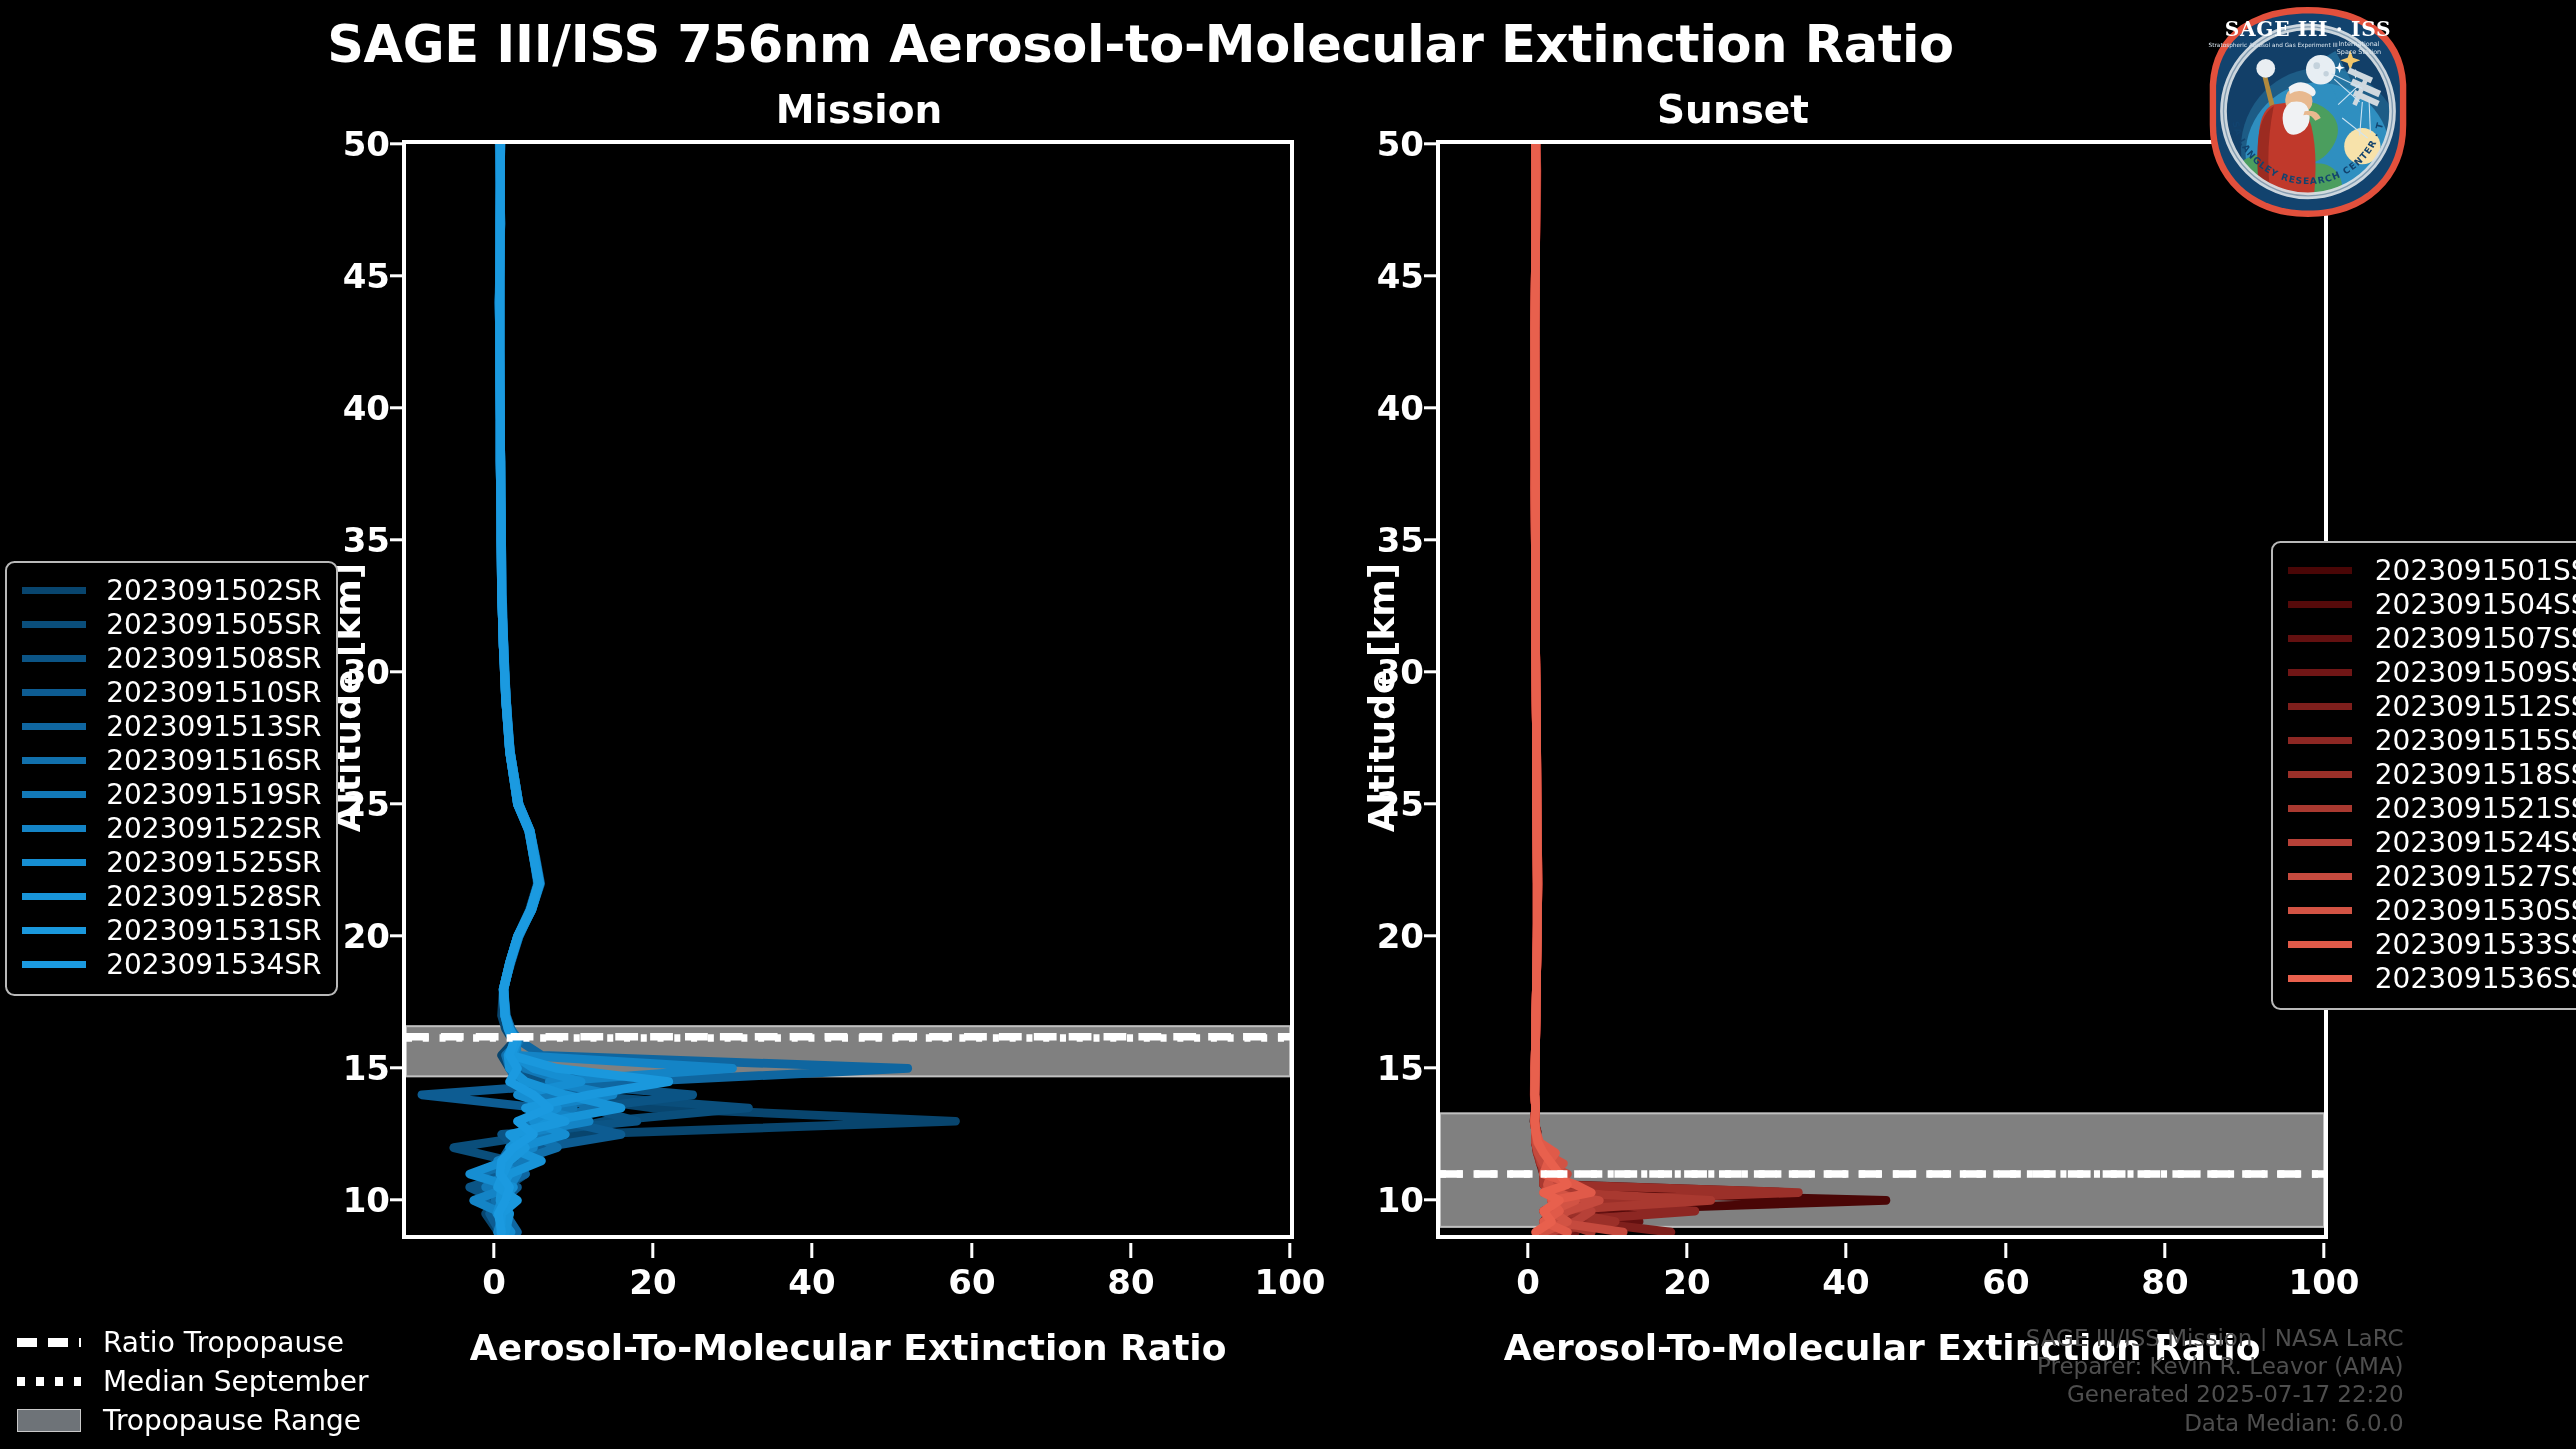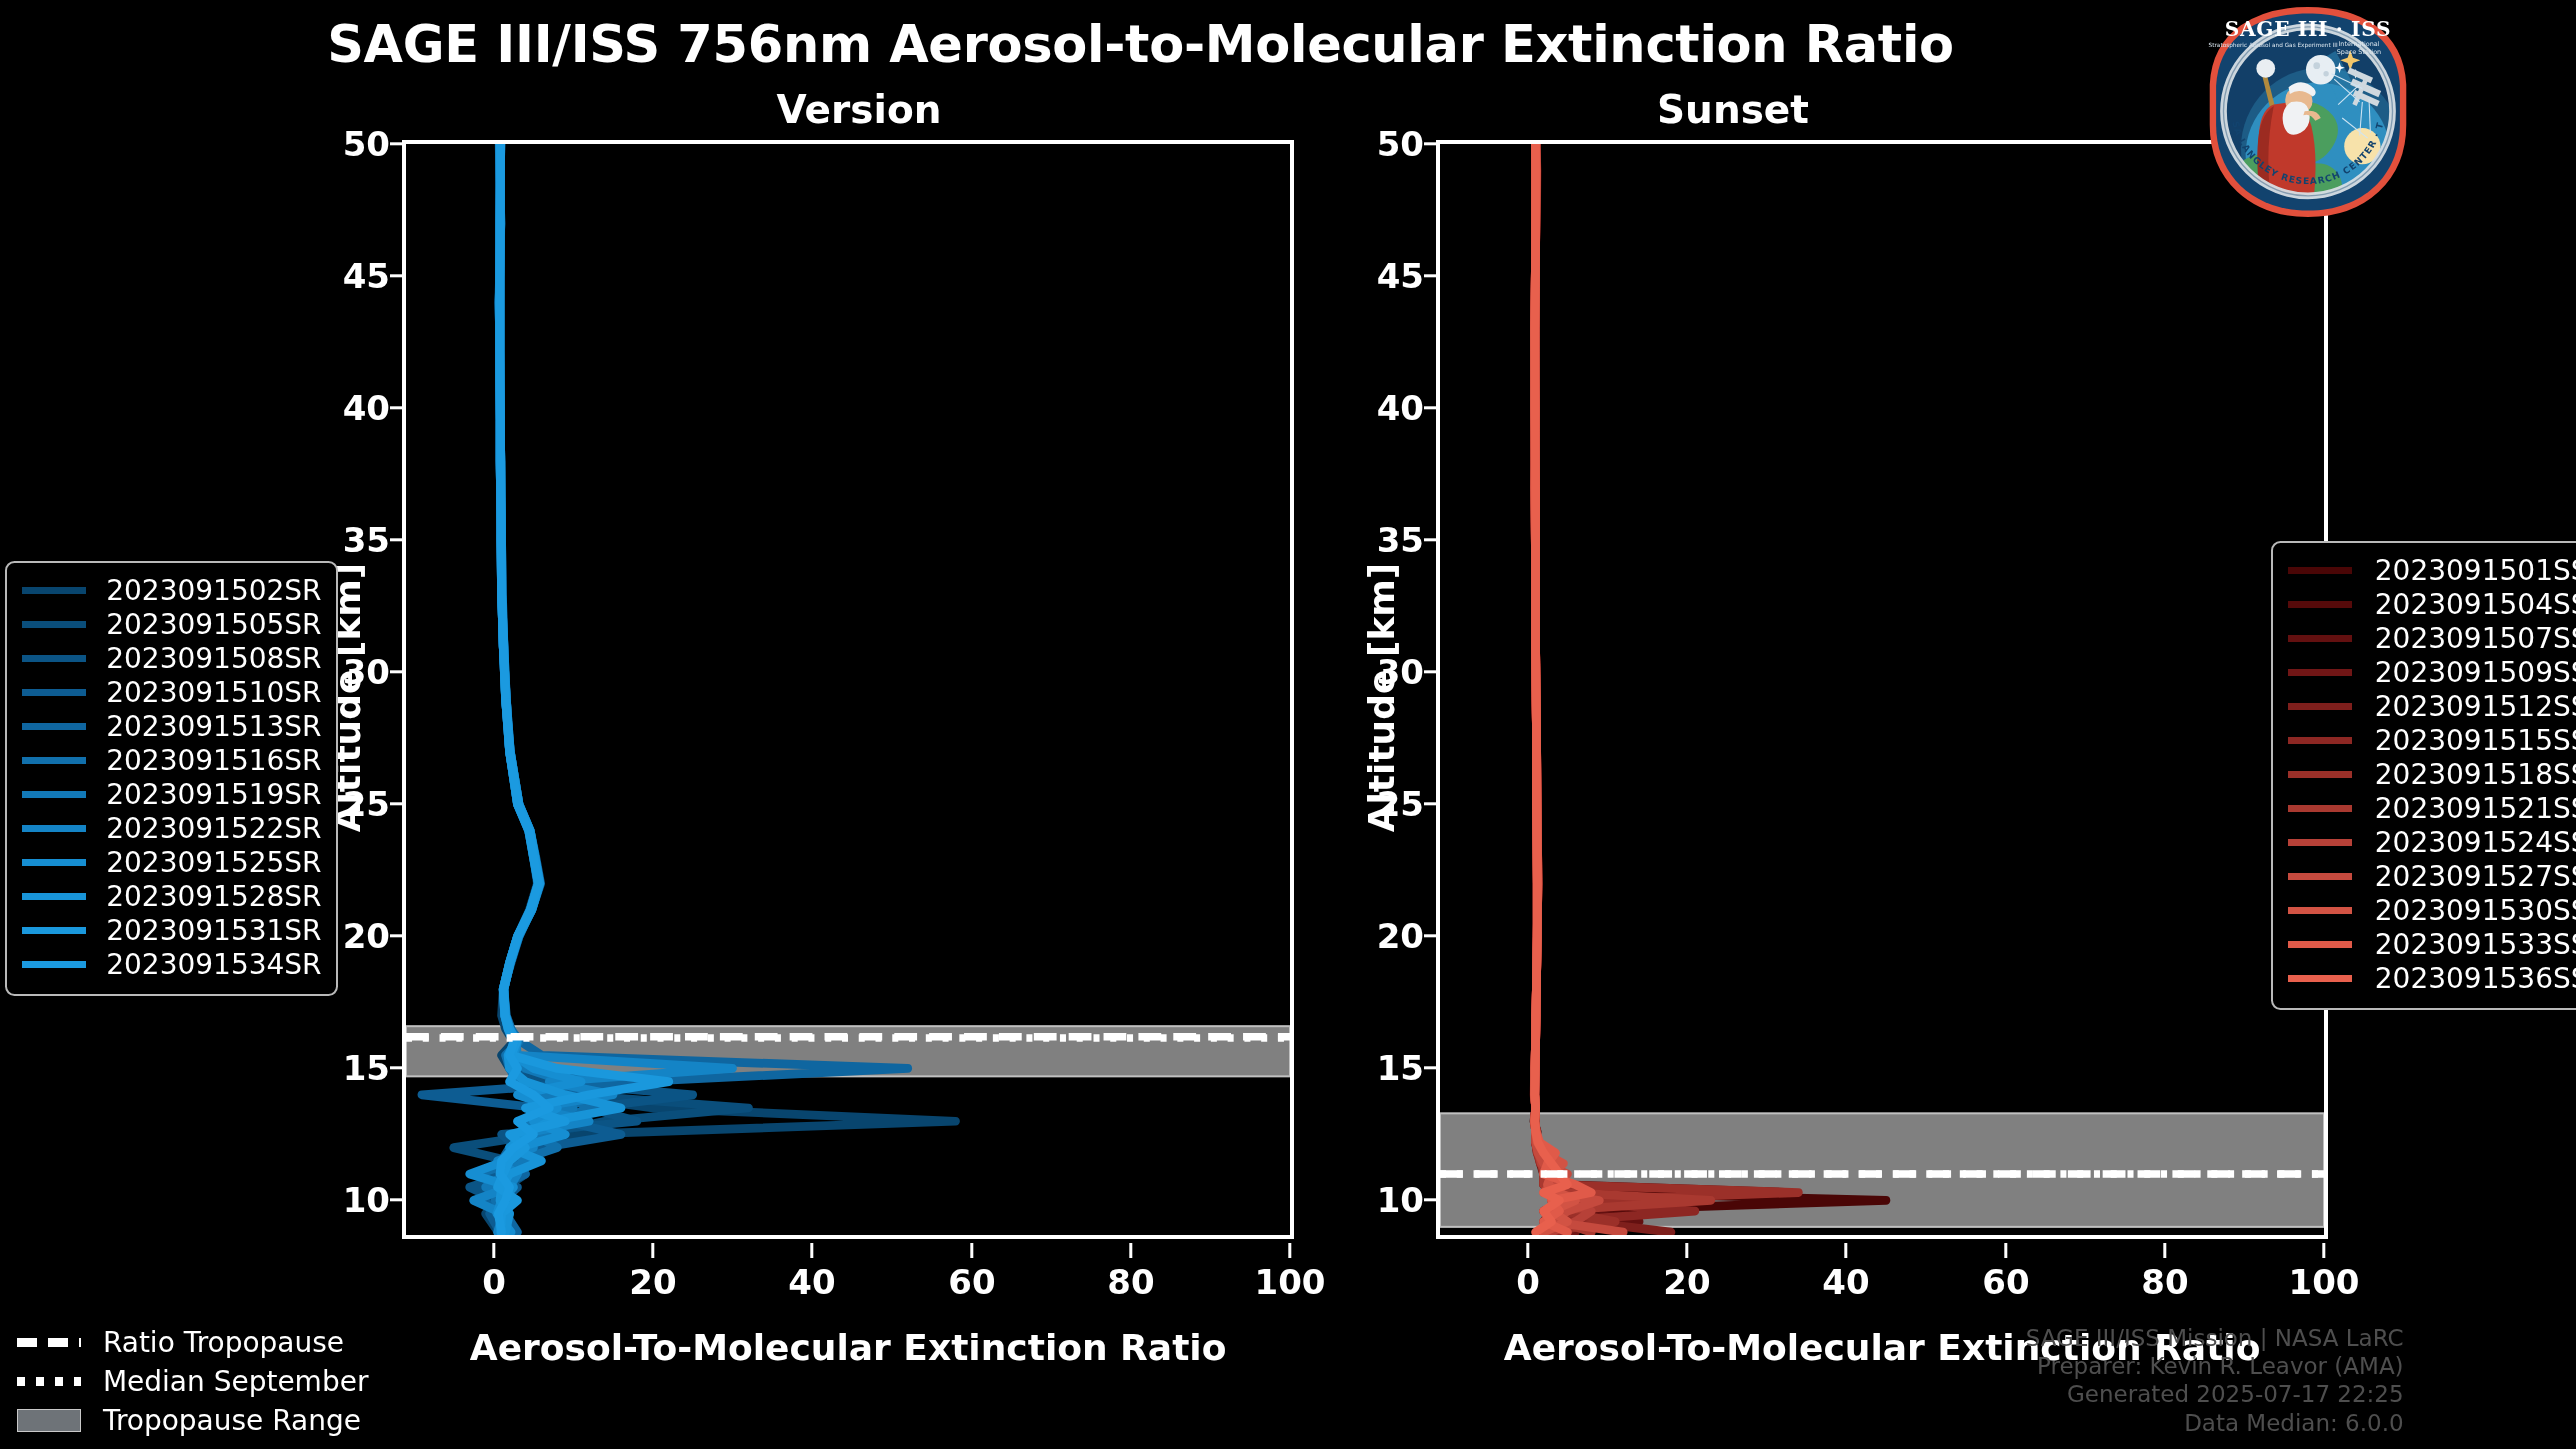--- a/index.html
+++ b/index.html
@@ -131,21 +131,21 @@
   
   #mission-patch { position: absolute; right: 5.4px; top: 4px; width: 208px; height: 216px; }
 </style>
 </head>
 <body>
 
 <div id="root">
 
   <div class="main-title">SAGE III/ISS 756nm Aerosol-to-Molecular Extinction Ratio</div>
 
-  <div class="panel-title" id="panel-title-left">Version</div>
+  <div class="panel-title" id="panel-title-left">Mission</div>
   <div class="panel-title" id="panel-title-right">Sunset</div>
 
   <div class="panel" id="panel-left">
     <div class="plot-frame">
       <div class="plot-inner" id="inner-left"><svg width="884" height="1091" viewBox="0 0 1318 1626">
             <rect x="0" y="1314.9733656174333" width="1318" height="74.80387409200989" fill="#808080" stroke="#c0c0c0" stroke-width="3"></rect>
             <polyline points="137.7,1622.1 118.7,1594.5 154.4,1574.8 135.4,1555.1 123.5,1535.4 144.9,1515.8 166.2,1496.1 249.4,1476.4 819.3,1456.7 368.1,1437.0 225.6,1417.3 190.0,1397.7 154.4,1378.0 142.5,1358.3 160.3,1338.6 148.4,1318.9 142.5,1299.2 144.9,1259.9 154.4,1220.5 166.2,1181.1 184.0,1141.7 195.9,1102.4 190.0,1063.0 184.0,1023.6 166.2,984.3 154.4,905.5 148.4,826.8 144.9,748.0 142.5,669.3 142.5,590.6 140.1,472.4 140.1,354.3 138.9,236.2 140.1,118.1 140.1,0.0" fill="none" stroke="#08456e" stroke-width="13" stroke-linejoin="round" stroke-linecap="round"></polyline>
             <polyline points="144.9,1622.1 136.5,1594.5 106.9,1574.8 148.4,1555.1 178.1,1535.4 154.4,1515.8 71.2,1496.1 201.9,1476.4 296.8,1456.7 510.6,1437.0 249.4,1417.3 190.0,1397.7 160.3,1378.0 148.4,1358.3 166.2,1338.6 154.4,1318.9 148.4,1299.2 144.9,1259.9 156.7,1220.5 168.6,1181.1 187.6,1141.7 199.5,1102.4 192.4,1063.0 185.2,1023.6 168.6,984.3 155.5,905.5 149.6,826.8 146.0,748.0 142.5,669.3 142.5,590.6 141.3,472.4 140.1,354.3 138.9,236.2 141.3,118.1 138.9,0.0" fill="none" stroke="#0a4e7b" stroke-width="13" stroke-linejoin="round" stroke-linecap="round"></polyline>
             <polyline points="154.4,1622.1 142.5,1594.5 136.5,1574.8 95.0,1555.1 154.4,1535.4 190.0,1515.8 166.2,1496.1 142.5,1476.4 344.3,1456.7 273.1,1437.0 427.5,1417.3 201.9,1397.7 166.2,1378.0 154.4,1358.3 160.3,1338.6 152.0,1318.9 147.2,1299.2 146.0,1259.9 155.5,1220.5 167.4,1181.1 185.2,1141.7 197.1,1102.4 191.2,1063.0 182.9,1023.6 167.4,984.3 154.4,905.5 148.4,826.8 144.9,748.0 142.5,669.3 141.3,590.6 141.3,472.4 140.1,354.3 140.1,236.2 140.1,118.1 141.3,0.0" fill="none" stroke="#0b5485" stroke-width="13" stroke-linejoin="round" stroke-linecap="round"></polyline>
             <polyline points="140.1,1622.1 124.7,1594.5 144.9,1574.8 166.2,1555.1 118.7,1535.4 160.3,1515.8 201.9,1496.1 320.6,1476.4 237.5,1456.7 201.9,1437.0 23.7,1417.3 296.8,1397.7 172.2,1378.0 156.7,1358.3 163.9,1338.6 153.2,1318.9 148.4,1299.2 144.9,1259.9 154.4,1220.5 166.2,1181.1 186.4,1141.7 198.3,1102.4 190.0,1063.0 184.0,1023.6 166.2,984.3 154.4,905.5 149.6,826.8 144.9,748.0 143.7,669.3 142.5,590.6 140.1,472.4 140.1,354.3 138.9,236.2 140.1,118.1 140.1,0.0" fill="none" stroke="#0d5c92" stroke-width="13" stroke-linejoin="round" stroke-linecap="round"></polyline>
@@ -376,21 +376,21 @@
       <div class="trop-mark">
           <div class="trop-patch"></div>
         </div>
       <div class="trop-text">Tropopause Range</div>
     </div>
   </div>
 
   <div id="credits">
     <div>SAGE III/ISS Mission | NASA LaRC</div>
     <div>Preparer: Kevin R. Leavor (AMA)</div>
-    <div>Generated 2025-07-17 22:25</div>
+    <div>Generated 2025-07-17 22:20</div>
     <div>Data Median: 6.0.0</div>
   </div>
 
   <svg id="mission-patch" viewBox="0 0 310 322">
     <defs>
       <clipPath id="patchClip">
           <circle cx="155" cy="160" r="126"></circle>
         </clipPath>
       <path id="rimArc" d="M 42,175 A 115,115 0 0 0 268,175"></path>
     </defs>

